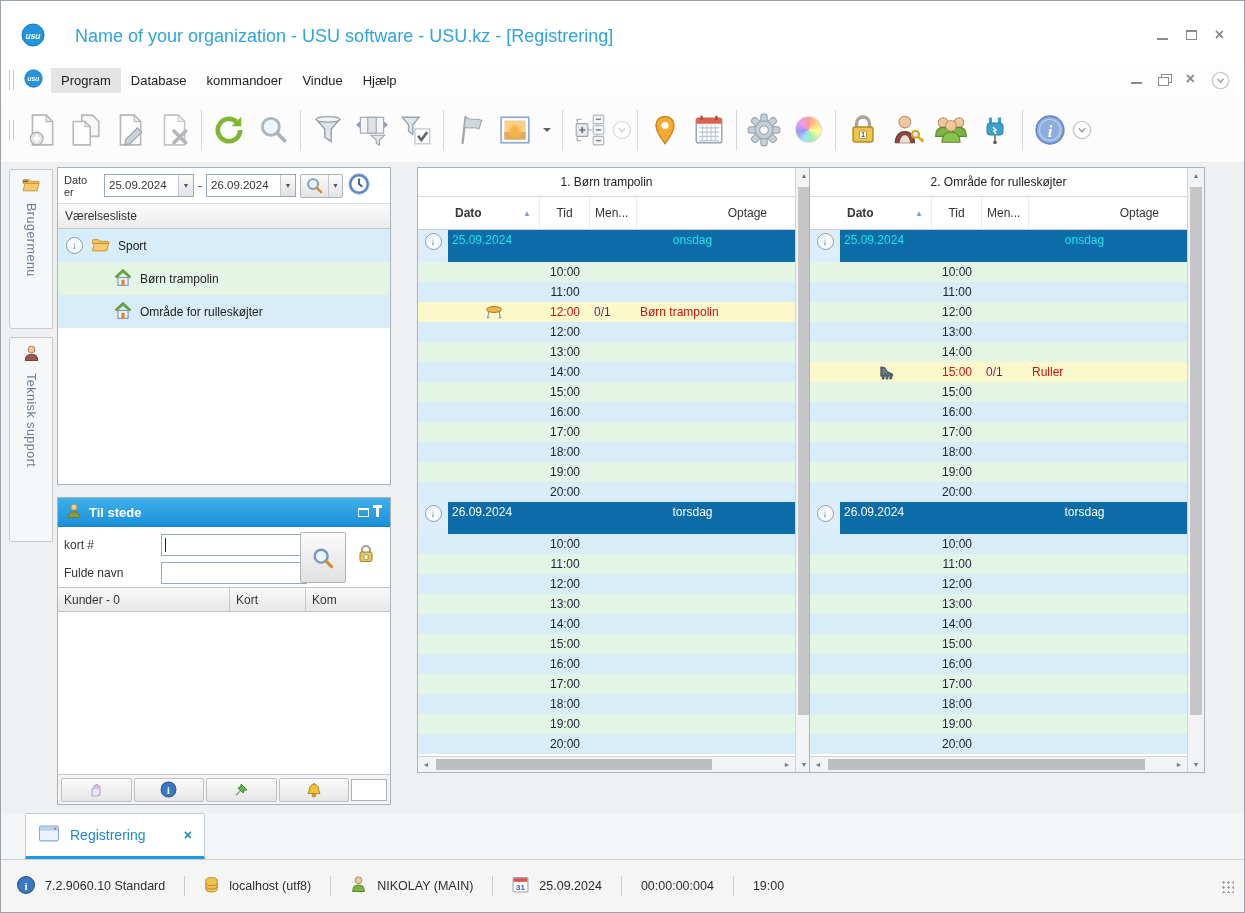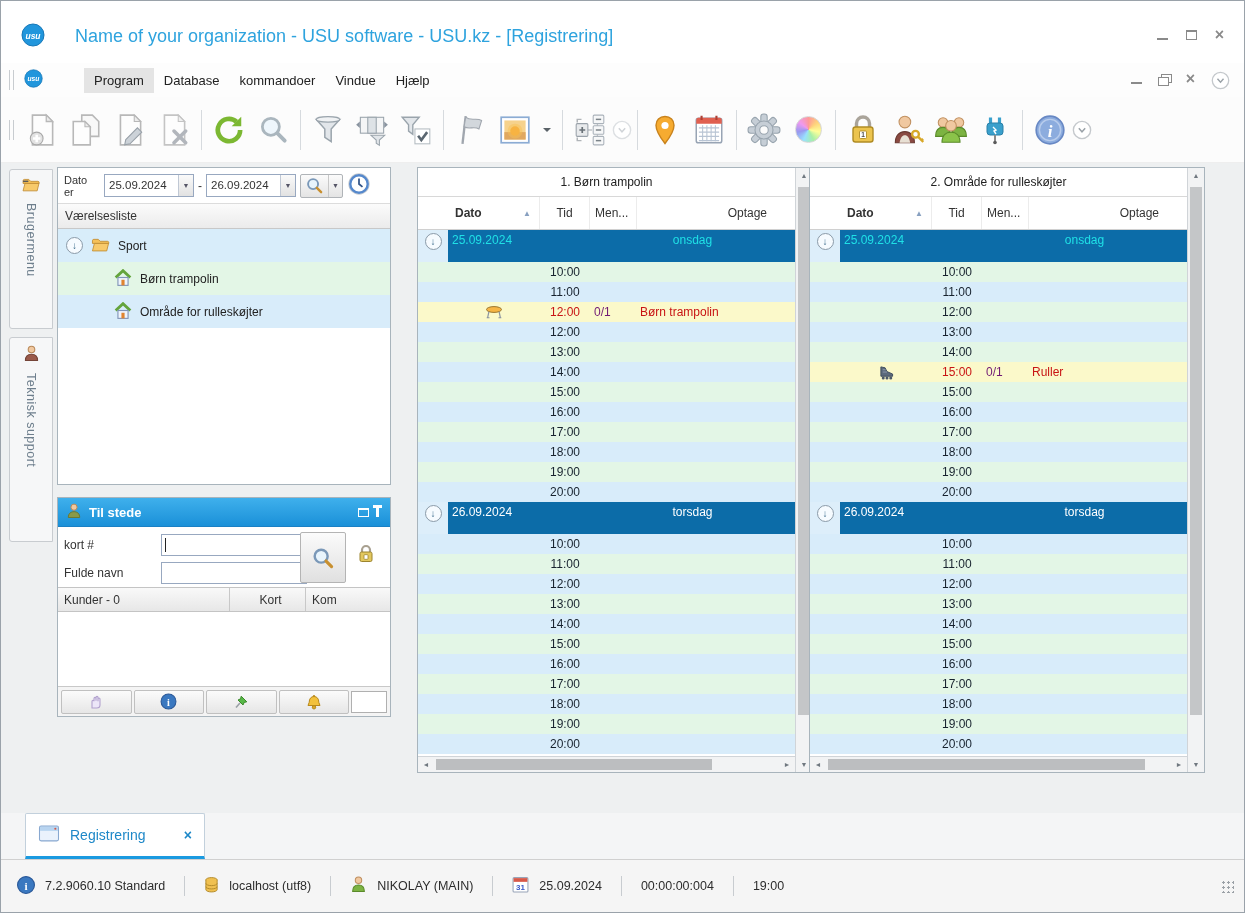--- a/index.html
+++ b/index.html
@@ -18,21 +18,21 @@
   .glyph-close { color:#8a8a8a; font-size:16px; font-weight:bold; line-height:10px; }
   .glyph-restore { position:relative; display:inline-block; width:12px; height:10px; }
   .glyph-restore::before { content:""; position:absolute; left:3px; top:0; width:9px; height:7px; border:1px solid #8a8a8a; }
   .glyph-restore::after { content:""; position:absolute; left:0; top:3px; width:9px; height:7px; border:1px solid #8a8a8a; background:#fff; }
 
   
   .menubar { height:34px; display:flex; align-items:center; padding:0 14px 0 6px; background:#fdfdfd; }
   .grip { width:5px; height:20px; border-left:1px solid #c8ccd0; border-right:1px solid #c8ccd0; margin:0 6px 0 2px; }
   .menubar .logo { margin:0 8px 0 4px; }
   .menuitem { padding:5px 10px; font-size:13px; color:#222; cursor:default; }
-  .menuitem.active { background:#e4e4e4;margin-left:33px; }
+  .menuitem.active { background:#e4e4e4; }
   .menubar .spacer, .flex1 { flex:1; }
   .mdictrls { display:flex; align-items:center; gap:16px; }
   .circbtn { display:inline-flex; }
 
   
   .toolbar { height:66px; display:flex; align-items:center; padding:0 8px 0 6px; background:#fcfcfc; border-bottom:1px solid #eee; }
   .tbtn { width:44px; height:46px; display:flex; align-items:center; justify-content:center; border-radius:3px; }
   .tbtn svg { display:block; }
   .tsep { width:1px; height:40px; background:#d6dade; margin:0 5px; }
   .tbtn.narrow { width:20px; }
@@ -77,33 +77,33 @@
   .tree { flex:1; background:#fff; overflow:hidden; }
   .trow { height:33px; display:flex; align-items:center; gap:8px; }
   .trow.root { background:#d8edfa; padding-left:8px; }
   .trow.green { background:#e3f6e6; padding-left:56px; }
   .trow.blue  { background:#d8ecfa; padding-left:56px; }
   .gexp { width:17px; height:17px; border:1px solid #8a9aa8; border-radius:50%; background:#f6fbff; color:#3a6a8a;
     font-size:10px; line-height:15px; text-align:center; flex:none; }
   .tlabel { color:#222; }
 
   
-  #present { left:56px; top:334px; width:334px; height:220px; }
+  #present { left:56px; top:334px; width:334px; height:308px; }
   .form { position:relative; height:60px; padding:7px 6px 0; }
   .frow { display:flex; align-items:center; margin-bottom:6px; }
   .flabel { width:97px; color:#333; }
   .tinput { width:146px; height:22px; border:1px solid #98a8c0; background:#fff; padding-left:3px; display:flex; align-items:center; }
   .caret { width:1px; height:14px; background:#222; }
   .bigsearch { position:absolute; right:44px; top:5px; width:46px; height:51px; border:1px solid #b4b4b4; border-radius:2px;
     background:linear-gradient(#fbfbfb,#e0e0e0); display:flex; align-items:center; justify-content:center; }
   .locky { position:absolute; right:14px; top:16px; }
   .custtable { border-top:1px solid #c4c4c4; }
   .custhead { display:flex; height:25px; background:linear-gradient(#f9f9f9,#e7e7e7); border-bottom:1px solid #c4c4c4; }
   .custhead .hc { line-height:24px; padding-left:6px; border-right:1px solid #c8c8c8; color:#333; }
-  .hc.c1 { width:172px; } .hc.c2 { width:76px;text-align:center; } .hc.c3 { flex:1; border-right:none; }
+  .hc.c1 { width:172px; } .hc.c2 { width:76px; } .hc.c3 { flex:1; border-right:none; }
   .custbody { flex:1; background:#fff; }
   .pbottom { height:30px; border-top:1px solid #c8c8c8; background:#f4f4f4; display:flex; align-items:center; padding:0 3px; gap:2px; }
   .mbtn { flex:1; height:24px; border:1px solid #c0c0c0; border-radius:2px; background:linear-gradient(#fbfbfb,#e6e6e6);
     display:flex; align-items:center; justify-content:center; }
   .mtext { width:36px; height:22px; border:1px solid #b0b0b0; background:#fff; }
 
   
   .sched { position:absolute; top:4px; width:396px; height:606px; border:1px solid #a8b4bc; background:#fff; display:flex; }
   #sched1 { left:416px; } #sched2 { left:808px; }
   .sbody { flex:1; display:flex; flex-direction:column; min-width:0; }

